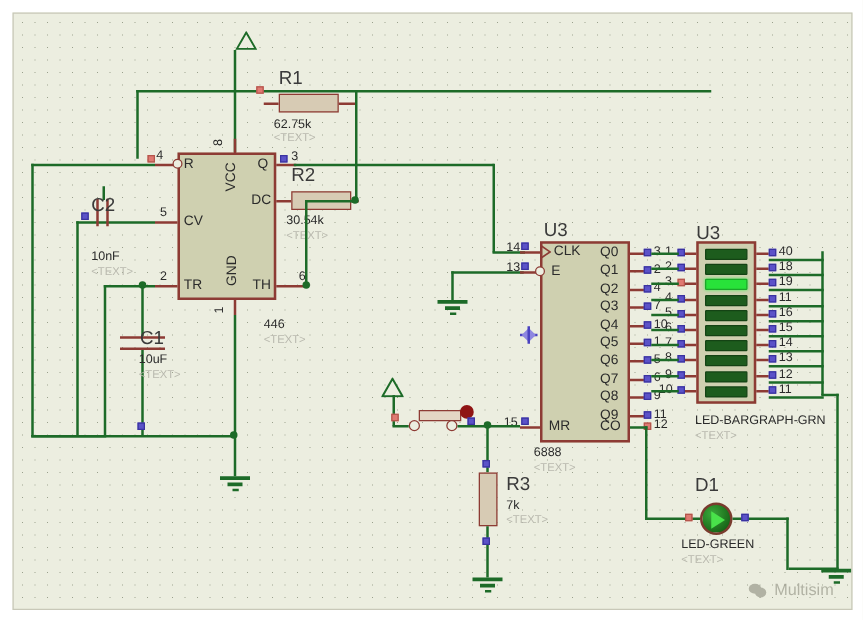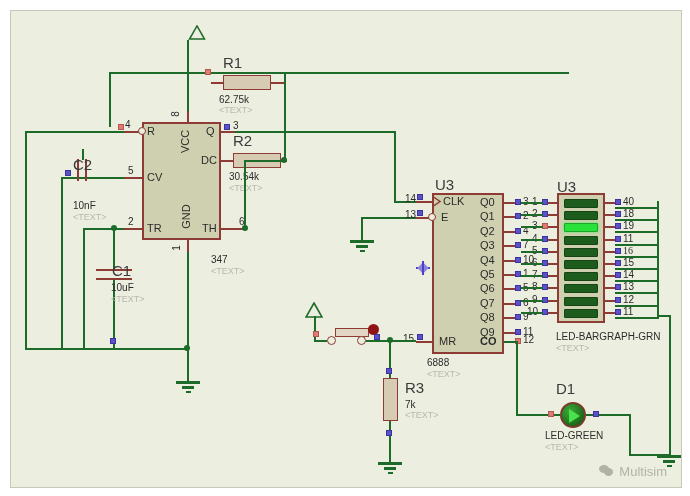--- a/index.html
+++ b/index.html
@@ -45,21 +45,21 @@
   .probe:before,.probe:after{content:"";position:absolute;background:#4b43c0;}
   .probe:before{left:0;top:6px;width:14px;height:2px;}
   .probe:after{left:6px;top:0;width:2px;height:14px;}
   .probe i{position:absolute;left:3px;top:3px;width:8px;height:8px;background:#8e87e0;transform:rotate(45deg);}
   .swbar{position:absolute;height:9px;background:#e3d6c4;border:1.5px solid #8d3b34;box-sizing:border-box;}
   .swterm{position:absolute;width:9px;height:9px;border-radius:50%;background:#eceee0;border:1.5px solid #8d3b34;box-sizing:border-box;}
   .swdot{position:absolute;width:11px;height:11px;border-radius:50%;background:#8f1414;}
   .notch{position:absolute;width:8px;height:8px;border:1.5px solid #8d3b34;border-radius:50%;background:#eceee0;box-sizing:border-box;}
   .cap{position:absolute;}
   .cap .p{position:absolute;background:#8d3b34;}
-  #wm{position:absolute;right:14px;bottom:8px;display:flex;align-items:flex-start;gap:5px;opacity:.45;}
+  #wm{position:absolute;right:14px;bottom:8px;display:flex;align-items:flex-end;gap:5px;opacity:.45;}
   #wm .wc{width:15px;height:13px;position:relative;}
   #wm .wc b{position:absolute;border-radius:50%;background:#6b6b5c;display:block;}
   #wm .t{font-size:13px;color:#6b6b5c;}
 </style>
 </head>
 <body>
 
 <div id="root">
   <div id="canvas">
 
@@ -113,21 +113,21 @@
     <div class="pad" style="left:213px;top:113px;"></div>
     <div class="txt pin" style="left:222px;top:110px;">3</div>
     <div class="txt plab" style="left:195px;top:115px;">Q</div>
 
     <div class="lead h" style="left:210px;top:149px;width:12px;"></div>
     <div class="txt plab" style="left:190px;top:144px;">DC</div>
 
     <div class="lead h" style="left:210px;top:217px;width:24px;"></div>
     <div class="txt pin" style="left:228px;top:206px;">6</div>
     <div class="txt plab" style="left:191px;top:212px;">TH</div>
-    <div class="txt val" style="left:200px;top:244px;">347</div>
+    <div class="txt val" style="left:200px;top:244px;">446</div>
     <div class="txt ghost" style="left:200px;top:256px;">&lt;TEXT&gt;</div>
 
     <div class="res" style="left:222px;top:142px;width:48px;height:15px;"></div>
     <div class="lead h" style="left:270px;top:149px;width:6px;"></div>
     <div class="txt ref" style="left:222px;top:122px;">R2</div>
     <div class="txt val" style="left:218px;top:161px;">30.54k</div>
     <div class="txt ghost" style="left:218px;top:173px;">&lt;TEXT&gt;</div>
     <div class="wire" style="left:270px;top:146px;width:6px;height:6px;border-radius:50%;"></div>
 
     <div class="wire" style="left:231px;top:214px;width:6px;height:6px;border-radius:50%;"></div>
@@ -246,21 +246,21 @@
         <div class="pad" style="left:504px;top:288.8px;"></div>
         <div class="txt pin" style="left:512px;top:286.8px;">6</div>
         <div class="txt plab" style="left:469px;top:301.2px;">Q8</div>
         <div class="lead h" style="left:493px;top:306.2px;width:14px;"></div>
         <div class="pad" style="left:504px;top:303.2px;"></div>
         <div class="txt pin" style="left:512px;top:301.2px;">9</div>
         <div class="txt plab" style="left:469px;top:315.6px;">Q9</div>
         <div class="lead h" style="left:493px;top:320.6px;width:14px;"></div>
         <div class="pad" style="left:504px;top:317.6px;"></div>
         <div class="txt pin" style="left:512px;top:315.6px;">11</div>
-        <div class="txt plab" style="left:469px;top:325px;font-weight:bold;">CO</div>
+        <div class="txt plab" style="left:469px;top:325px;">CO</div>
         <div class="pad red" style="left:504px;top:327px;"></div>
         <div class="txt pin" style="left:512px;top:324px;">12</div>
       </div>
 
     <div class="probe" style="left:405px;top:250px;">
         <i></i>
       </div>
 
     <div class="wire v" style="left:303px;top:305px;height:25px;"></div>
     <svg style="position:absolute;left:294px;top:291px;" width="18" height="16" viewBox="0 0 18 16">
@@ -357,21 +357,21 @@
         <div class="lead h" style="left:594px;top:215.4px;width:10px;"></div>
         <div class="pad" style="left:604px;top:212.4px;"></div>
         <div class="txt pin" style="left:612px;top:210.4px;">19</div>
         <div class="wire h" style="left:604px;top:220.4px;width:44px;"></div>
         <div class="lead h" style="left:594px;top:227.6px;width:10px;"></div>
         <div class="pad" style="left:604px;top:224.6px;"></div>
         <div class="txt pin" style="left:612px;top:222.6px;">11</div>
         <div class="wire h" style="left:604px;top:232.6px;width:44px;"></div>
         <div class="lead h" style="left:594px;top:239.8px;width:10px;"></div>
         <div class="pad" style="left:604px;top:236.8px;"></div>
-        <div class="txt pin" style="left:612px;top:234.8px;font-family:Liberation Serif, serif;">16</div>
+        <div class="txt pin" style="left:612px;top:234.8px;">16</div>
         <div class="wire h" style="left:604px;top:244.8px;width:44px;"></div>
         <div class="lead h" style="left:594px;top:252px;width:10px;"></div>
         <div class="pad" style="left:604px;top:249px;"></div>
         <div class="txt pin" style="left:612px;top:247px;">15</div>
         <div class="wire h" style="left:604px;top:257px;width:44px;"></div>
         <div class="lead h" style="left:594px;top:264.2px;width:10px;"></div>
         <div class="pad" style="left:604px;top:261.2px;"></div>
         <div class="txt pin" style="left:612px;top:259.2px;">14</div>
         <div class="wire h" style="left:604px;top:269.2px;width:44px;"></div>
         <div class="lead h" style="left:594px;top:276.4px;width:10px;"></div>

